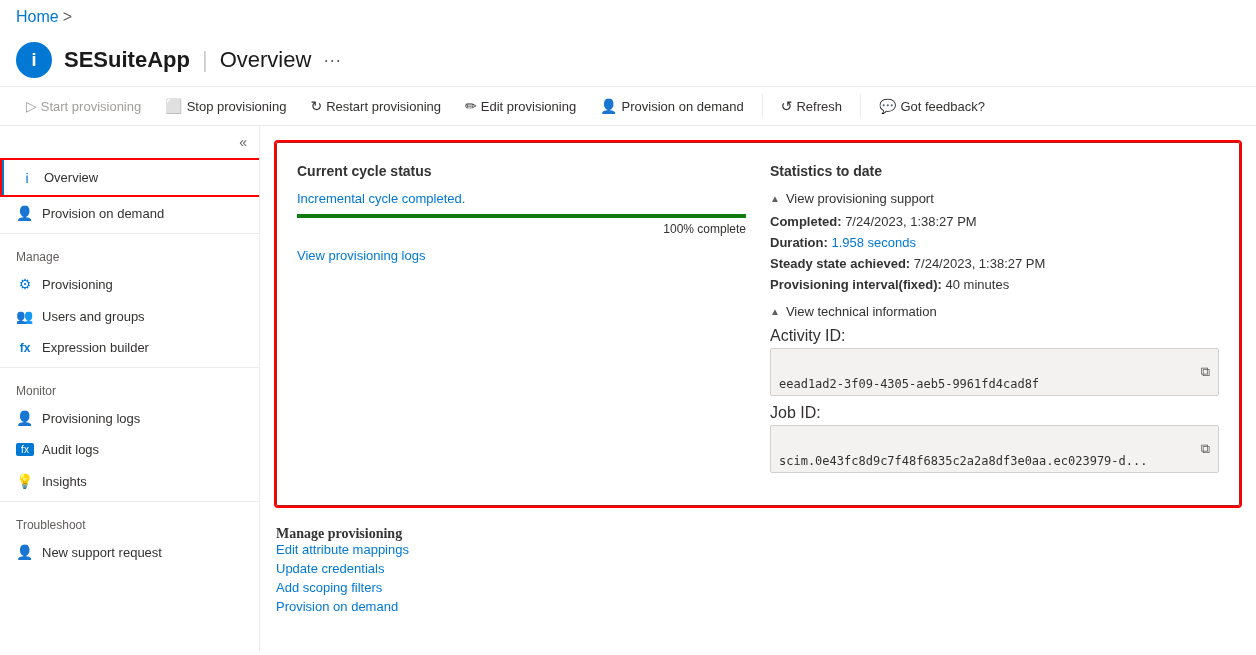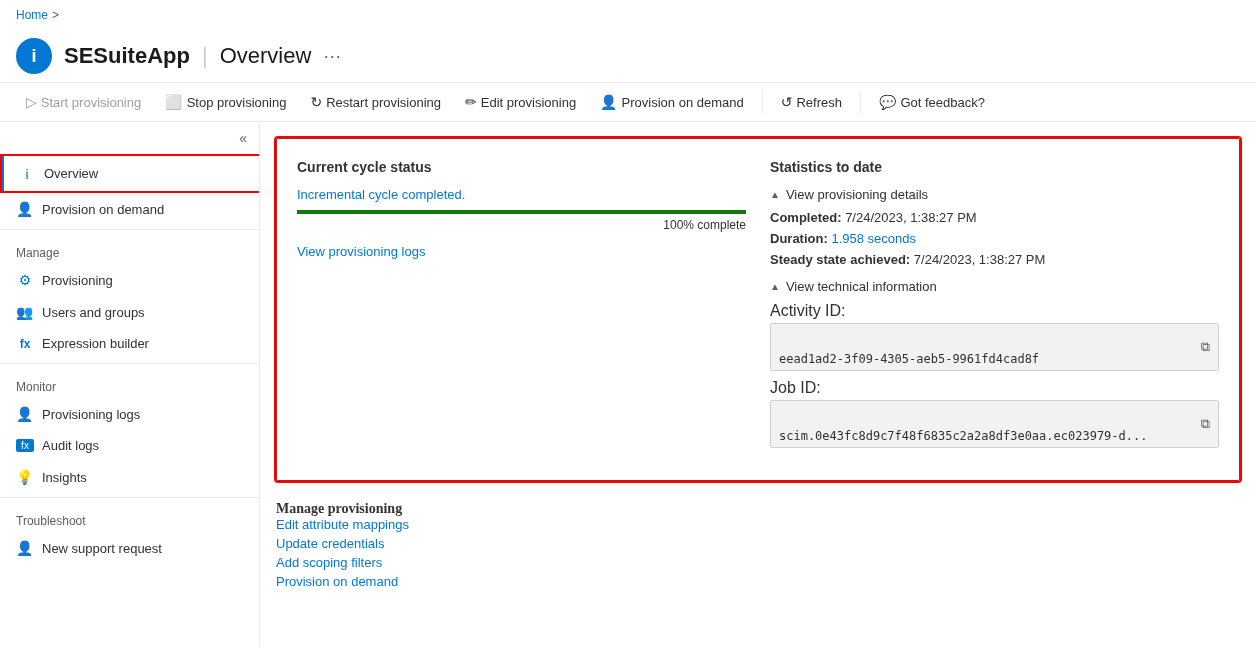--- a/index.html
+++ b/index.html
@@ -1,18 +1,18 @@
 <!DOCTYPE html>
 <html><head>
   <meta charset="utf-8">
   <style>
     * { box-sizing: border-box; margin: 0; padding: 0; }
     body { font-family: 'Segoe UI', sans-serif; font-size: 13px; color: #333; background: #fff; }
 
-    .breadcrumb { padding: 8px 16px; font-size: 12px; color: #0078d4; display: flex; align-items: center; gap: 4px; }
+    .breadcrumb { padding: 8px 16px; font-size: 16px; color: #0078d4; display: flex; align-items: center; gap: 4px; }
     .breadcrumb span { color: #605e5c; }
 
     .app-header { display: flex; align-items: center; padding: 8px 16px; gap: 12px; border-bottom: 1px solid #edebe9; }
     .app-icon { width: 36px; height: 36px; border-radius: 50%; background: #0078d4; color: white; display: flex; align-items: center; justify-content: center; font-size: 18px; font-weight: bold; }
     .app-title { font-size: 22px; font-weight: 600; color: #1a1a1a; }
     .app-title-sep { color: #ccc; font-weight: 300; font-size: 22px; }
     .app-subtitle { font-size: 22px; font-weight: 300; color: #1a1a1a; }
     .app-more { color: #605e5c; font-size: 18px; cursor: pointer; }
 
     .toolbar { display: flex; align-items: center; padding: 6px 16px; border-bottom: 1px solid #edebe9; gap: 4px; flex-wrap: wrap; }
@@ -196,34 +196,38 @@
           <div class="progress-label">100% complete</div>
           <a href="#" class="view-logs-link">View provisioning logs</a>
         </div>
 
         <div class="stats">
           <h3>Statistics to date</h3>
 
           <div class="collapsible-section">
             <div class="collapsible-header">
               <span class="chevron">▲</span>
-              <span>View provisioning details</span>
+              <span>View provisioning support</span>
             </div>
 
             <div class="stat-row">
               <strong>Completed:</strong>
               <span>7/24/2023, 1:38:27 PM</span>
             </div>
             <div class="stat-row">
               <strong>Duration:</strong>
               <a href="#">1.958 seconds</a>
             </div>
             <div class="stat-row">
               <strong>Steady state achieved:</strong>
               <span>7/24/2023, 1:38:27 PM</span>
+            </div>
+            <div class="stat-row">
+              <strong>Provisioning interval(fixed):</strong>
+              <span>40 minutes</span>
             </div>
           </div>
 
           <div class="collapsible-section">
             <div class="collapsible-header">
               <span class="chevron">▲</span>
               <span>View technical information</span>
             </div>
 
             <div class="id-field-container">

